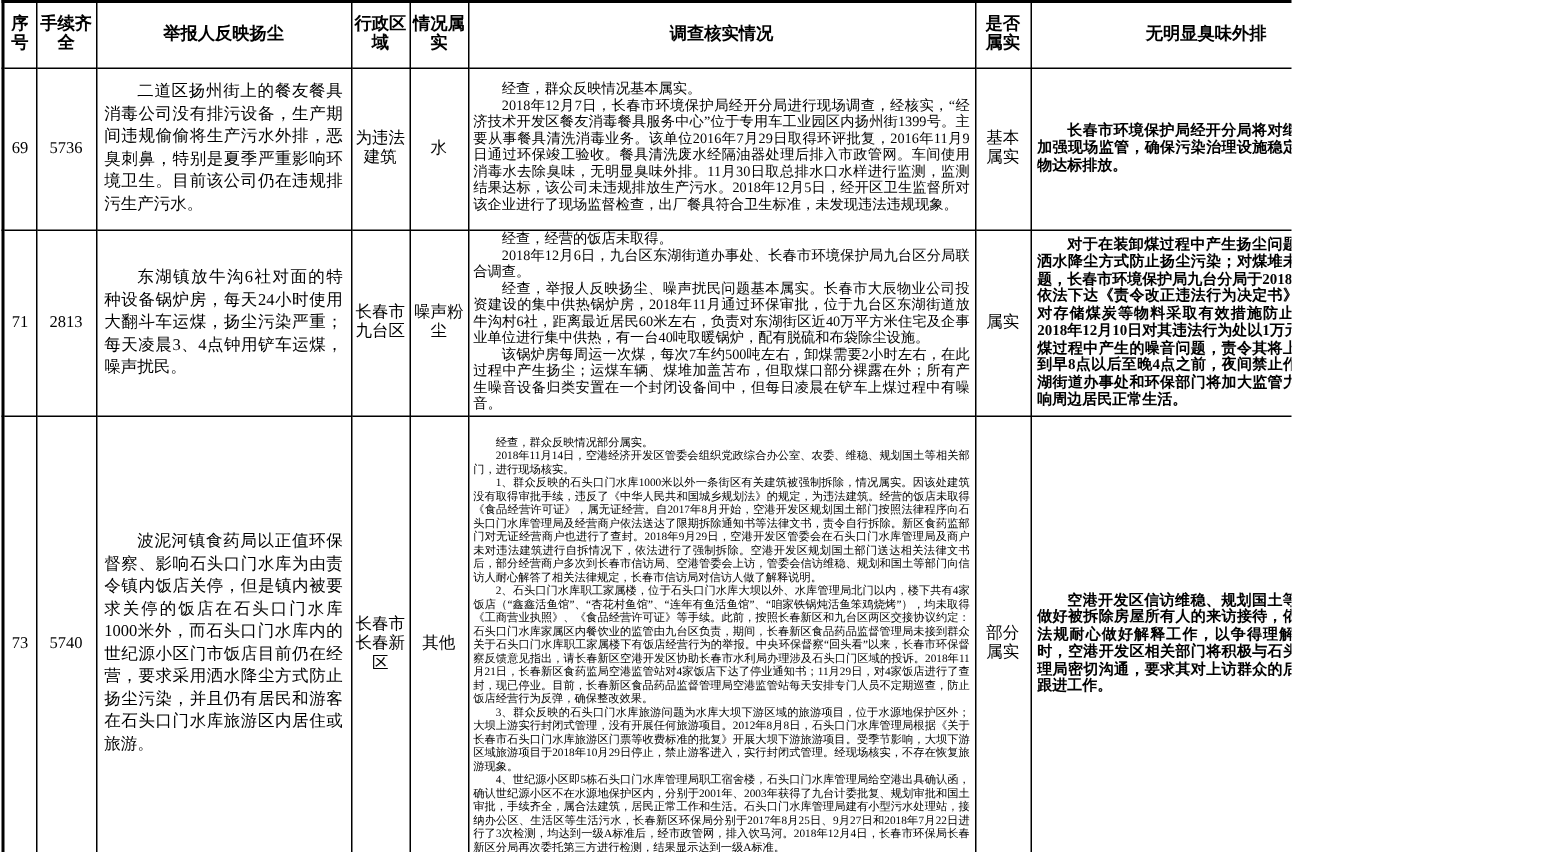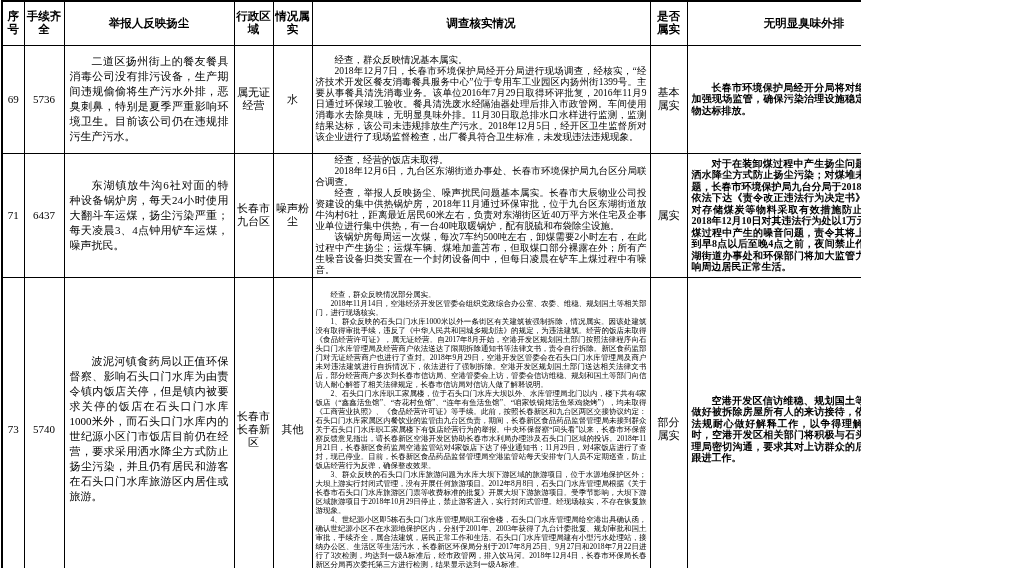--- a/index.html
+++ b/index.html
@@ -58,36 +58,36 @@
         <th>备注</th>
       </tr>
     </thead>
     <tbody>
       <tr class="r0">
         <td class="center">69</td>
         <td class="center">5736</td>
         <td class="problem">
             <p class="para">二道区扬州街上的餐友餐具消毒公司没有排污设备，生产期间违规偷偷将生产污水外排，恶臭刺鼻，特别是夏季严重影响环境卫生。目前该公司仍在违规排污生产污水。</p>
           </td>
-        <td class="center">属无证经营</td>
+        <td class="center">为违法建筑</td>
         <td class="center">水</td>
         <td class="invest">
             <p class="para">经查，群众反映情况基本属实。</p>
             <p class="para">2018年12月7日，长春市环境保护局经开分局进行现场调查，经核实，“经济技术开发区餐友消毒餐具服务中心”位于专用车工业园区内扬州街1399号。主要从事餐具清洗消毒业务。该单位2016年7月29日取得环评批复，2016年11月9日通过环保竣工验收。餐具清洗废水经隔油器处理后排入市政管网。车间使用消毒水去除臭味，无明显臭味外排。11月30日取总排水口水样进行监测，监测结果达标，该公司未违规排放生产污水。2018年12月5日，经开区卫生监督所对该企业进行了现场监督检查，出厂餐具符合卫生标准，未发现违法违规现象。</p>
           </td>
         <td class="center">基本属实</td>
         <td class="handling">
             <p class="para">长春市环境保护局经开分局将对继续对该企业加强现场监管，确保污染治理设施稳定运行，污染物达标排放。</p>
           </td>
         <td class="center">无</td>
         <td class="center"></td>
       </tr>
       <tr class="r1">
         <td class="center">71</td>
-        <td class="center">6437</td>
+        <td class="center">2813</td>
         <td class="problem">
             <p class="para">东湖镇放牛沟6社对面的特种设备锅炉房，每天24小时使用大翻斗车运煤，扬尘污染严重；每天凌晨3、4点钟用铲车运煤，噪声扰民。</p>
           </td>
         <td class="center">长春市九台区</td>
         <td class="center">噪声粉尘</td>
         <td class="invest">
             <p class="para">经查，经营的饭店未取得。</p>
             <p class="para">2018年12月6日，九台区东湖街道办事处、长春市环境保护局九台区分局联合调查。</p>
             <p class="para">经查，举报人反映扬尘、噪声扰民问题基本属实。长春市大辰物业公司投资建设的集中供热锅炉房，2018年11月通过环保审批，位于九台区东湖街道放牛沟村6社，距离最近居民60米左右，负责对东湖街区近40万平方米住宅及企事业单位进行集中供热，有一台40吨取暖锅炉，配有脱硫和布袋除尘设施。</p>
             <p class="para">该锅炉房每周运一次煤，每次7车约500吨左右，卸煤需要2小时左右，在此过程中产生扬尘；运煤车辆、煤堆加盖苫布，但取煤口部分裸露在外；所有产生噪音设备归类安置在一个封闭设备间中，但每日凌晨在铲车上煤过程中有噪音。</p>

